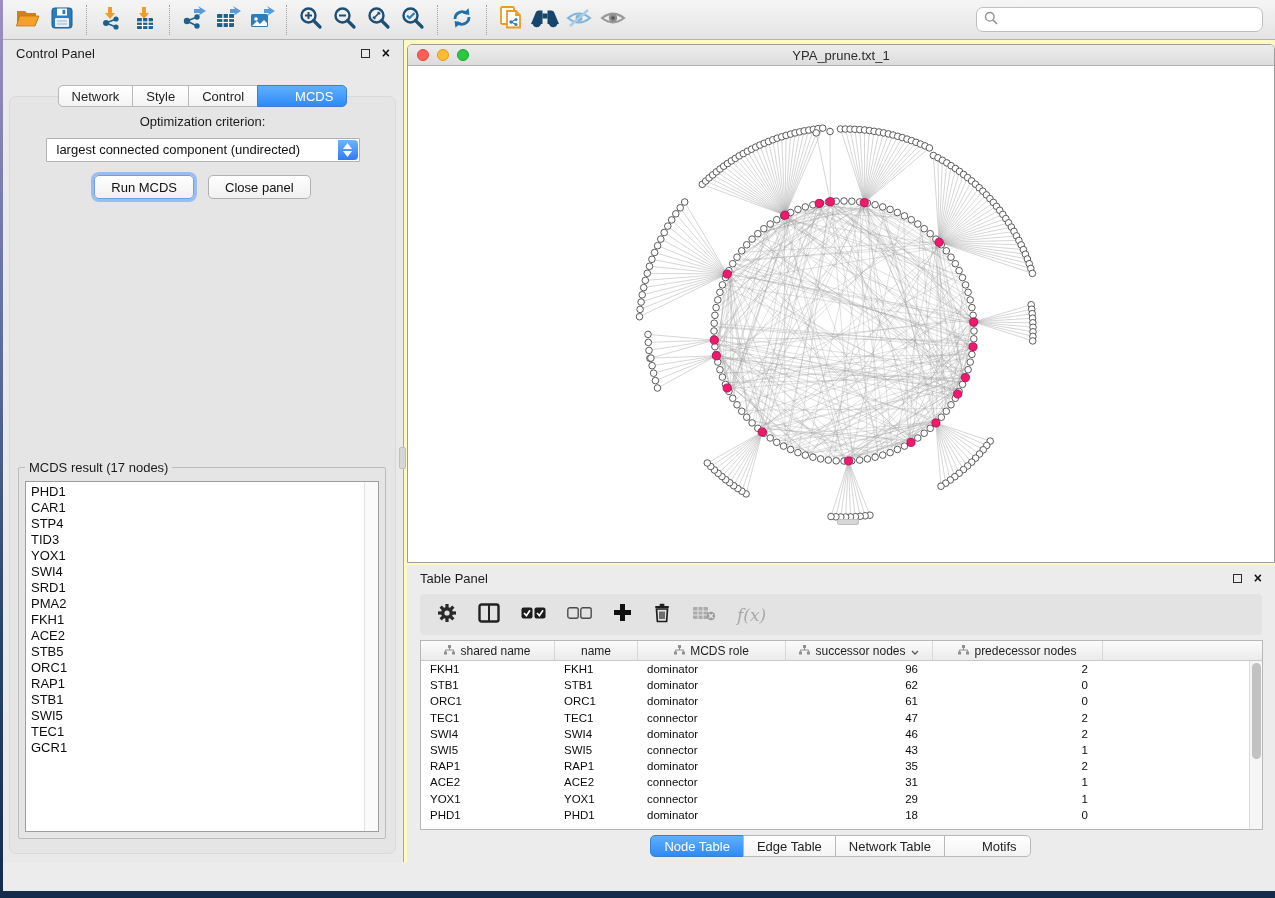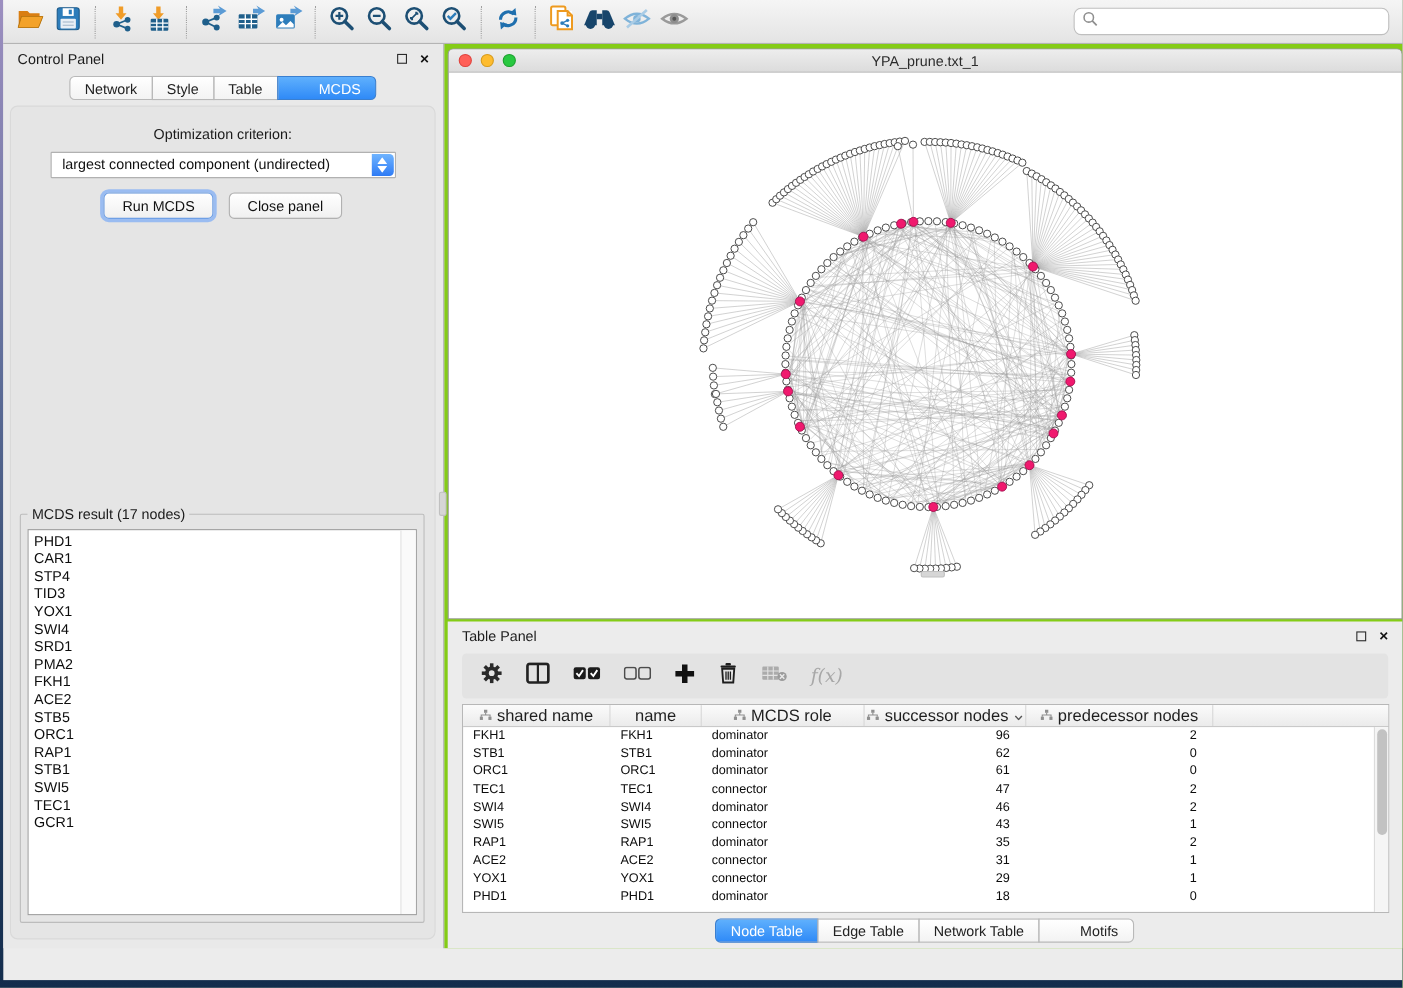--- a/index.html
+++ b/index.html
@@ -23,21 +23,21 @@
 
   
   .panel-header { height:26px; display:flex; align-items:center; padding:0 13px; font-size:13px; color:#1c1c1c; }
   .panel-header .spacer { flex:1; }
   .float-box { width:9px; height:9px; border:1.5px solid #2b2b2b; margin-right:12px; display:inline-block; }
   .close-x { font-weight:bold; font-size:14px; color:#111; line-height:10px; }
 
   
   #control-panel { position:absolute; left:0; top:40px; width:401px; bottom:29px;
     background:#e9e9e9; border-right:1px solid #a6a6a6; }
-  #ctl-tabs { display:flex; justify-content:center; margin-top:3px; position:relative; z-index:2; }
+  #ctl-tabs { display:flex; justify-content:center; margin-top:19px; position:relative; z-index:2; }
   .seg-tab { font-size:13px; padding:3px 13px; height:22px; background:linear-gradient(#ffffff,#f3f3f3);
     border:1px solid #b9b9b9; margin-left:-1px; color:#222; line-height:15px; }
   .seg-tab:first-child { border-radius:5px 0 0 5px; }
   .seg-tab:last-child { border-radius:0 5px 5px 0;padding-left:37px; }
   .seg-tab.active { background:linear-gradient(#5fb0fd,#2f8af7); color:#fff; border-color:#3a7fd0; }
   #ctl-body { position:absolute; left:6px; right:7px; top:56px; bottom:8px;
     background:#e5e5e5; border:1px solid #d9d9d9; border-radius:7px; }
   .opt-label { text-align:center; margin-top:17px; font-size:13px; }
   #criterion-select { margin:9px auto 0; width:314px; height:24px; background:#fff; border:1px solid #b1b1b1;
     border-radius:1px; position:relative; font-size:13px; line-height:22px; padding-left:10px; color:#111; }
@@ -52,42 +52,42 @@
   #mcds-fieldset { position:absolute; left:8px; right:9px; top:370px; bottom:14px;
     border:1px solid #bcbcbc; border-radius:2px; }
   #mcds-legend { position:absolute; top:-8px; left:6px; background:#e5e5e5; padding:0 4px; font-size:13px;text-align:center; }
   #mcds-listbox { position:absolute; left:6px; right:6px; top:13px; bottom:6px; background:#fff;
     border:1px solid #9d9d9d; overflow:hidden; }
   #mcds-scroll { position:absolute; right:0; top:0; bottom:0; width:14px; background:#fafafa; border-left:1px solid #e2e2e2; }
   #mcds-list { padding:2px 0 0 5px; }
   .list-item { font-size:13px; line-height:16px; color:#0d0d0d; }
 
   
-  #right { position:absolute; left:401px; top:40px; right:0; bottom:29px; background:#84cc16; }
+  #right { position:absolute; left:401px; top:40px; right:0; bottom:29px; background:#fef9c3; }
   #net-frame { position:absolute; left:3px; right:0; top:4px; height:519px;
     border:1px solid #9c9c9c; border-radius:5px 5px 0 0; overflow:hidden; background:#fff; }
   #net-titlebar { height:21px; background:linear-gradient(#ededed,#dcdcdc); border-bottom:1px solid #b2b2b2;
     display:flex; align-items:center; padding:0 9px; position:relative; }
   .traffic { width:12px; height:12px; border-radius:50%; margin-right:8px; }
   .t-red { background:#ff5f57; border:1px solid #e0443e; }
   .t-yellow { background:#febc2e; border:1px solid #d89c1d; }
   .t-green { background:#28c840; border:1px solid #1da12f; }
   #net-title { position:absolute; left:0; right:0; text-align:center; font-size:13px; color:#2c2c2c; }
   #net-canvas { position:absolute; top:22px; left:0; right:0; bottom:0; background:#fff; }
 
   
   #table-panel { position:absolute; left:3px; right:0; top:525px; bottom:0; background:#ececec; }
   #tbl-toolbar { margin:3px 13px 0 13px; height:41px; background:#e3e3e3; border-radius:4px;
     display:flex; align-items:center; gap:21px; padding-left:17px; }
   .ticon { display:flex; align-items:flex-start; justify-content:center; }
   #fx-label { font-family:"DejaVu Serif", serif; font-style:italic; font-size:17px; color:#a8a8a8; }
   #tbl-wrap { position:absolute; left:13px; right:12px; top:75px; bottom:32px;
     background:#fff; border:1px solid #b7b7b7; }
   #thead { height:20px; display:flex; background:linear-gradient(#fbfbfb,#ebebeb);
-    border-bottom:1px solid #c9c9c9; font-size:15px; color:#1e1e1e; }
+    border-bottom:1px solid #c9c9c9; font-size:12px; color:#1e1e1e; }
   .th { border-right:1px solid #d8d8d8; display:flex; align-items:center; justify-content:center; gap:5px; overflow:hidden; }
   .th:last-child { border-right:none; }
   .tr { display:flex; height:16.2px; align-items:center; font-size:11.5px; color:#0c0c0c; }
   .td { overflow:hidden; white-space:nowrap; }
   .td.left { padding-left:9px; text-align:left; }
   .td.right { padding-right:15px; text-align:right; }
   #vscroll { position:absolute; right:0; top:20px; bottom:0; width:13px; background:#f5f5f5; border-left:1px solid #dcdcdc; }
   #vthumb { position:absolute; top:2px; left:1.5px; width:9px; height:96px; background:#c2c2c2; border-radius:5px; }
   #tbl-tabs { position:absolute; bottom:5px; left:0; right:0; display:flex; justify-content:center; }
 
@@ -282,21 +282,21 @@
   <div id="control-panel">
     <div class="panel-header">
       <span>Control Panel</span>
       <span class="spacer"></span>
       <span class="float-box"></span>
       <span class="close-x">×</span>
     </div>
     <div id="ctl-tabs">
         <button class="seg-tab">Network</button>
         <button class="seg-tab">Style</button>
-        <button class="seg-tab">Table</button>
+        <button class="seg-tab">Control</button>
         <button class="seg-tab active">MCDS</button>
       </div>
     <div id="ctl-body">
       <div class="opt-label">Optimization criterion:</div>
       <div id="criterion-select">
         <span>largest connected component (undirected)</span>
         <span class="stepper">
           <svg width="9" height="6" viewBox="0 0 9 6">
               <polygon points="4.5,0 9,6 0,6" fill="#fff"></polygon>
             </svg>

